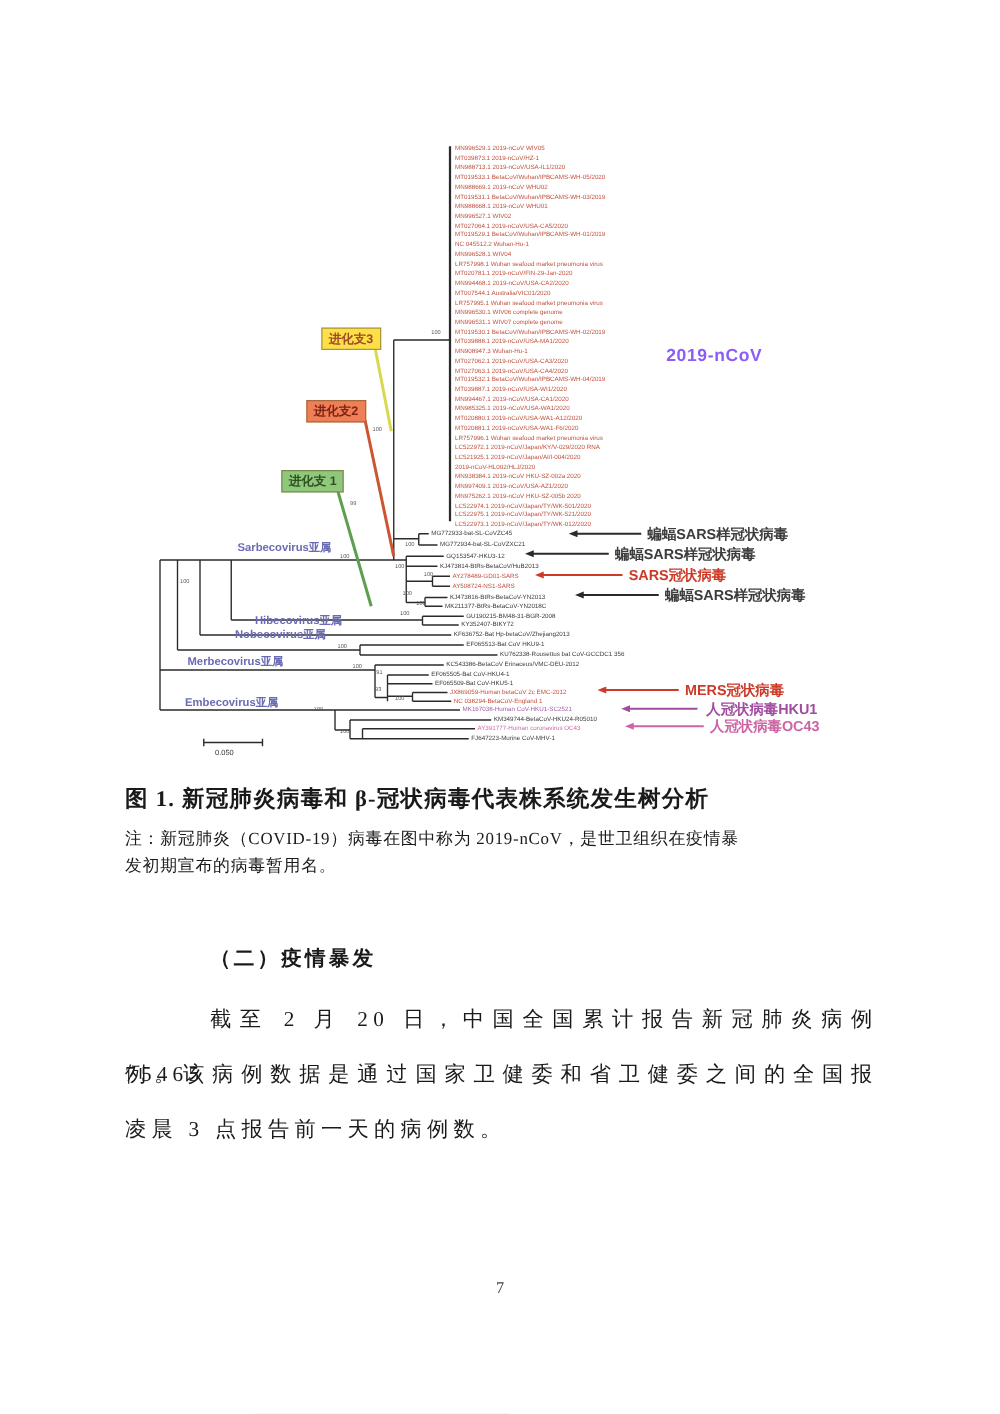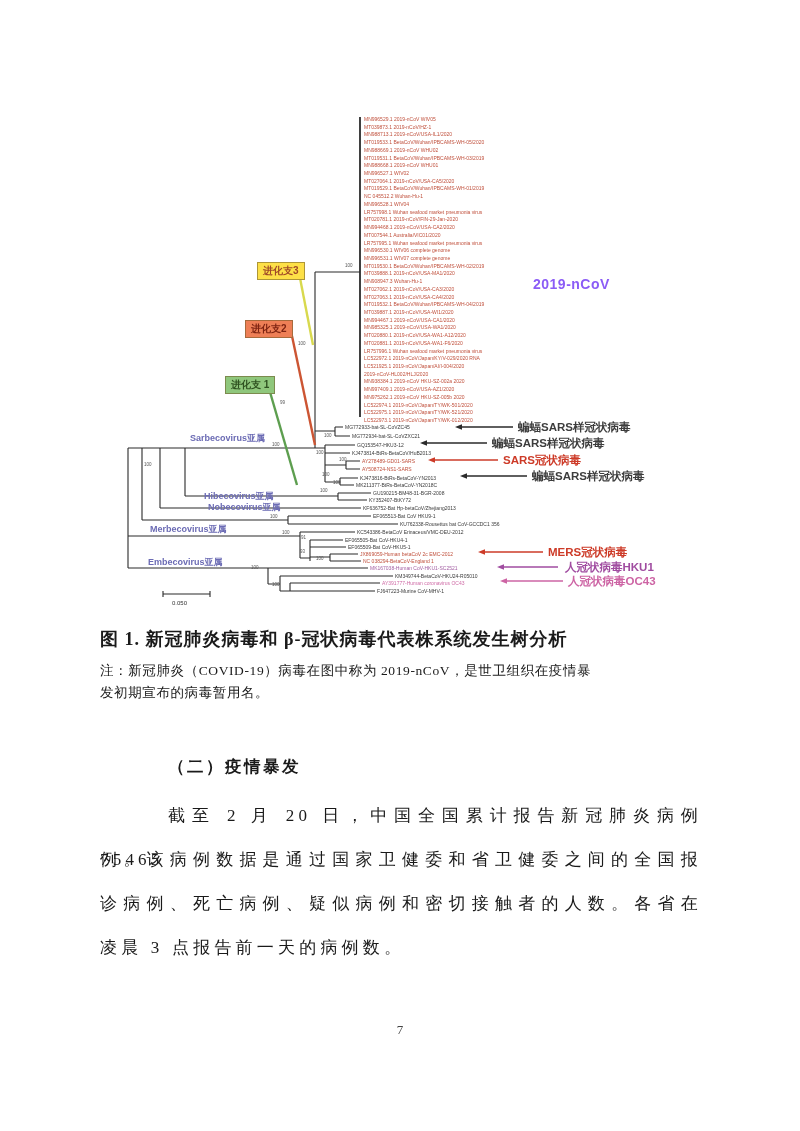--- a/index.html
+++ b/index.html
@@ -148,21 +148,21 @@
         <div class="boot" style="left: 24px; top: 356px;">100</div>
         <div class="boot" style="left: 150px; top: 408px;">100</div>
         <div class="boot" style="left: 162px; top: 424px;">100</div>
         <div class="boot" style="left: 181px; top: 429px;">91</div>
         <div class="boot" style="left: 180px; top: 443px;">93</div>
         <div class="boot" style="left: 196px; top: 450px;">100</div>
         <div class="boot" style="left: 131px; top: 459px;">100</div>
         <div class="boot" style="left: 152px; top: 476px;">100</div>
         <div class="subg" style="left: 70px; top: 326px; color: rgb(107, 107, 180);">Sarbecovirus亚属</div>
         <div class="subg" style="left: 84px; top: 384px; color: rgb(107, 107, 180);">Hibecovirus亚属</div>
-        <div class="subg" style="left: 52px; top: 395px; color: rgb(107, 107, 180); padding-left: 36px;">Nobecovirus亚属</div>
+        <div class="subg" style="left: 32px; top: 395px; color: rgb(107, 107, 180); padding-left: 36px;">Nobecovirus亚属</div>
         <div class="subg" style="left: 30px; top: 417px; color: rgb(107, 107, 180);">Merbecovirus亚属</div>
         <div class="subg" style="left: 28px; top: 450px; color: rgb(107, 107, 180);">Embecovirus亚属</div>
         <div class="biglab" style="left: 413px; top: 170px; color: #8b5cf6;">2019-nCoV</div>
         <div class="scalelab" style="left: 52px; top: 494px;">0.050</div>
         <div class="anno" style="left: 398px; top: 314px; color: rgb(61, 61, 61);">蝙蝠SARS样冠状病毒</div>
         <div class="anno" style="left: 372px; top: 330px; color: rgb(61, 61, 61);">蝙蝠SARS样冠状病毒</div>
         <div class="anno" style="left: 383px; top: 347px; color: rgb(205, 59, 40);">SARS冠状病毒</div>
         <div class="anno" style="left: 412px; top: 363px; color: rgb(61, 61, 61);">蝙蝠SARS样冠状病毒</div>
         <div class="anno" style="left: 428px; top: 439px; color: rgb(205, 59, 40);">MERS冠状病毒</div>
         <div class="anno" style="left: 445px; top: 454px; color: rgb(160, 76, 160);">人冠状病毒HKU1</div>
@@ -178,19 +178,18 @@
   <div class="note">
     <div>注：新冠肺炎（COVID-19）病毒在图中称为 2019-nCoV，是世卫组织在疫情暴</div>
     <div>发初期宣布的病毒暂用名。</div>
   </div>
 
   <div class="heading">（二）疫情暴发</div>
 
   <div class="bodytext">
     <div class="bodyline first">截至 2 月 20 日，中国全国累计报告新冠肺炎病例 75465</div>
     <div class="bodyline">例。该病例数据是通过国家卫健委和省卫健委之间的全国报</div>
-    <div class="bodyline">诊病例、死亡病例、疑似病例和密切接触者的人数。各省在</div>
     <div class="bodyline last">凌晨 3 点报告前一天的病例数。</div>
   </div>
 
   <div class="pageno">7</div>
 
 </div>
 
 </body></html>

